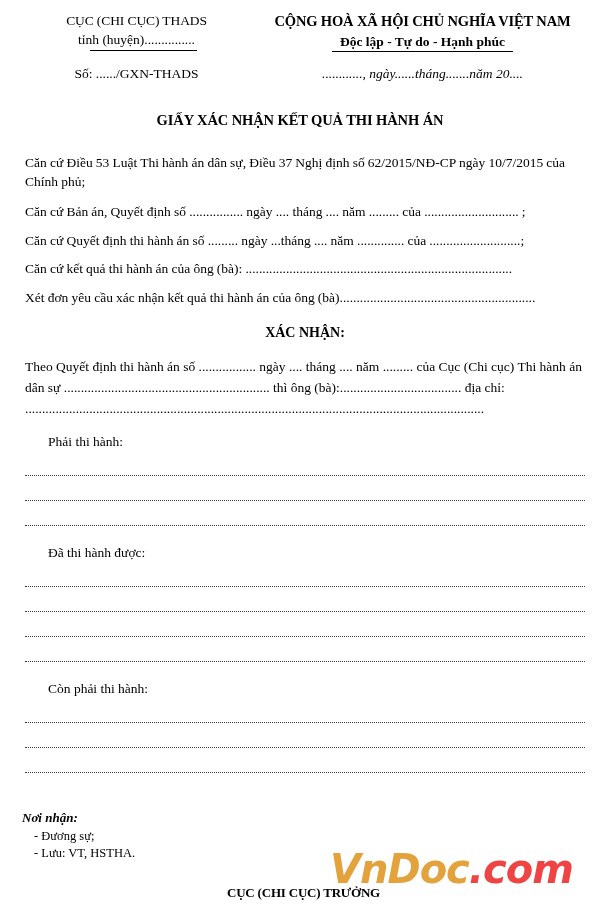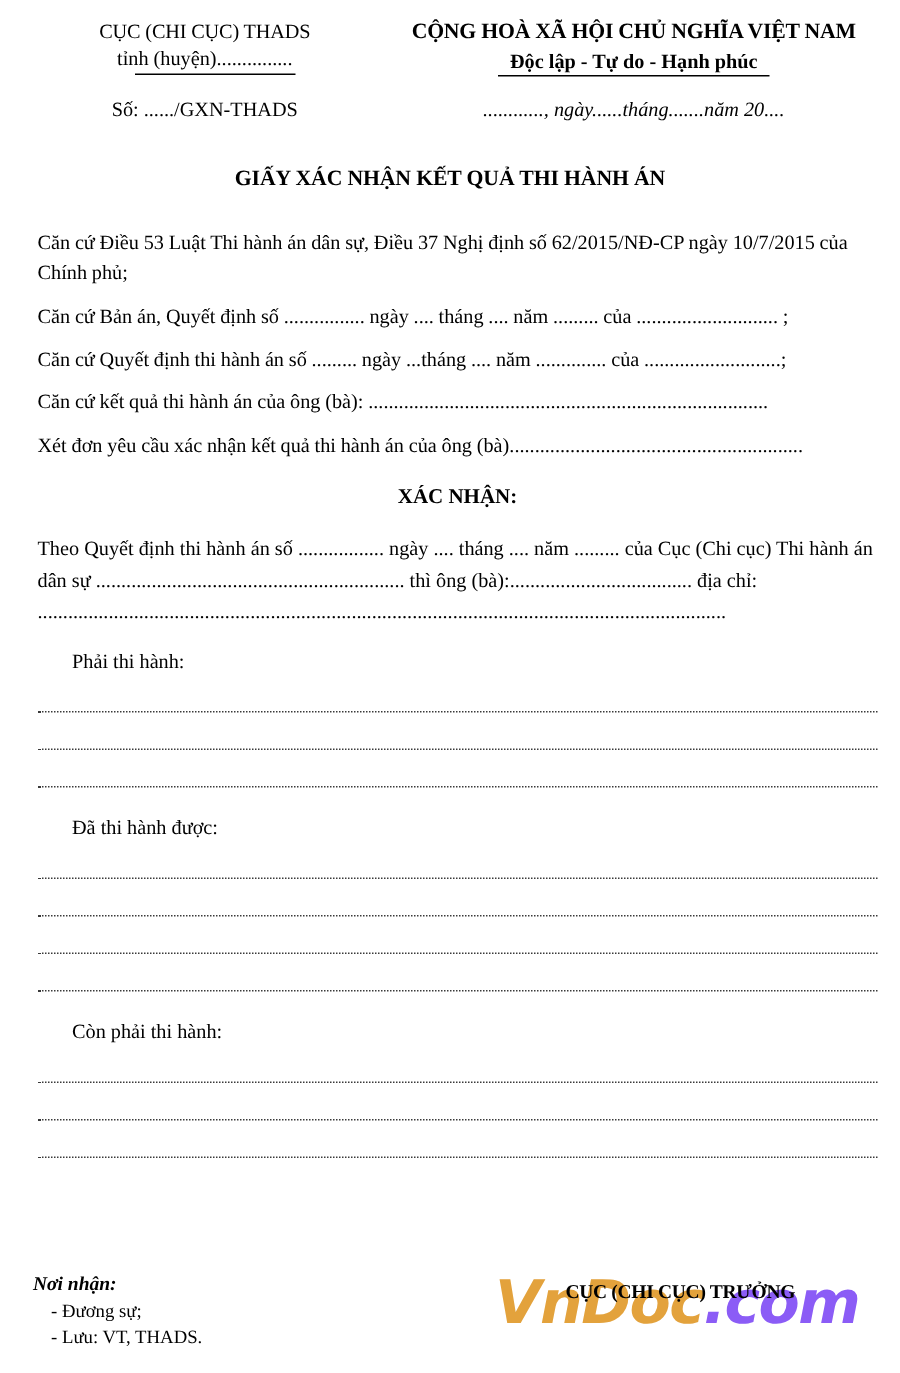--- a/index.html
+++ b/index.html
@@ -165,23 +165,24 @@
     border-bottom: 1.2px dotted #3a3a3a;
   }
 
   
   .footer {
     position: absolute;
     left: 0;
     right: 0;
     bottom: 14px;
     display: flex;
-    flex-direction: row;
+    flex-direction: column;
     padding: 0 15px 0 22px;
     box-sizing: border-box;
+    gap: 16px;
   }
   .footer-left {
     width: 300px;
     font-size: 12.5px;
     line-height: 1.42;
   }
   .f-noinhan {
     font-weight: bold;
     font-style: italic;
     font-size: 13px;
@@ -213,21 +214,21 @@
     font-family: "DejaVu Sans", sans-serif;
     font-size: 40px;
     font-weight: bold;
     font-style: italic;
     letter-spacing: -1px;
     z-index: 1;
     white-space: nowrap;
     pointer-events: none;
   }
   .wm-a { color: #e3a23c; }
-  .wm-b { color: #8b5cf6; margin-top: 18px; }
+  .wm-b { color: #ef4444; margin-top: 18px; }
 </style>
 </head>
 <body>
 
 <div class="page">
 
   <div class="header">
     <div class="header-left">
       <div class="h-org-main">CỤC (CHI CỤC) THADS</div>
       <div><span class="h-province">tỉnh (huyện)...............</span></div>
@@ -280,20 +281,20 @@
   </div>
 
   <div class="watermark">
     <span class="wm-a">VnDoc</span><span class="wm-b">.com</span>
   </div>
 
   <div class="footer">
     <div class="footer-left">
       <div class="f-noinhan">Nơi nhận:</div>
       <div class="f-item">- Đương sự;</div>
-      <div class="f-item">- Lưu: VT, THADS.</div>
+      <div class="f-item">- Lưu: VT, HSTHA.</div>
     </div>
     <div class="footer-right">
       <div class="f-signer">CỤC (CHI CỤC) TRƯỞNG</div>
     </div>
   </div>
 
 </div>
 
 </body></html>

